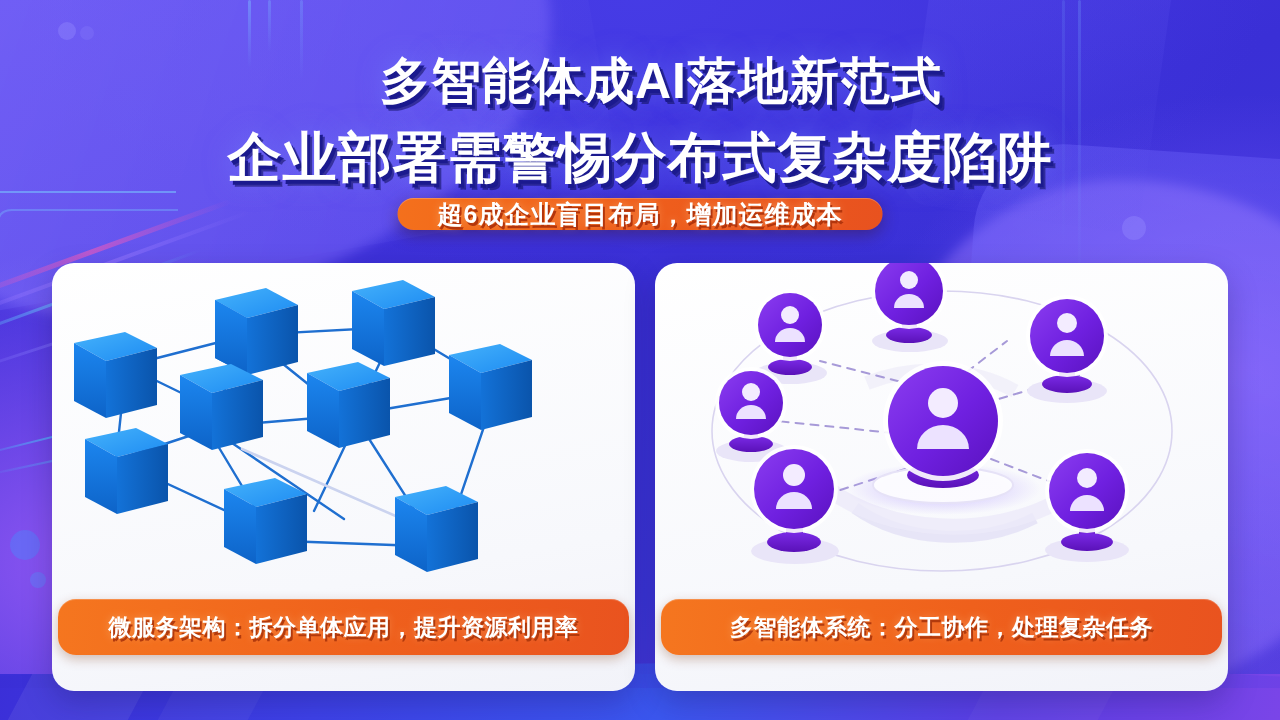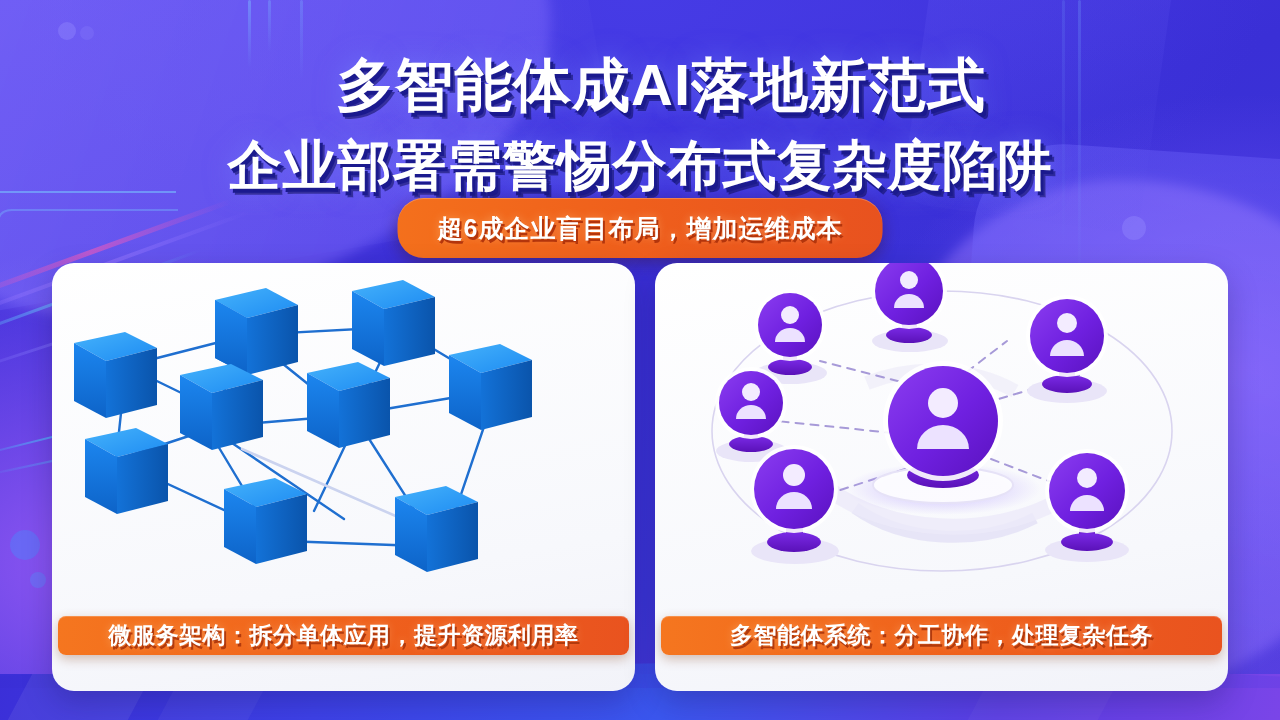--- a/index.html
+++ b/index.html
@@ -63,26 +63,26 @@
   
   #headline { position:absolute; left:0; top:56px; width:100%; text-align:center; }
   .tline {
     color:#ffffff; font-weight:bold; letter-spacing:1px; line-height:1.0;
     text-shadow:
       3px 4px 0 #1b1a8e,
       5px 6px 0 rgba(15,15,90,.55),
       0 0 26px rgba(120,140,255,.55);
     white-space:nowrap;
   }
-  .tline.l1 { font-size:58px;padding-left:42px; }
+  .tline.l1 { font-size:50px;padding-left:42px; }
   .tline.l2 { font-size:54px; margin-top:24px; }
 
   #badge {
     position:absolute; left:50%; transform:translateX(-50%); top:198px;
-    height:60px; padding:8px 40px;
+    height:32px; padding:8px 40px;
     display:flex; align-items:center; justify-content:center;
     border-radius:26px;
     background:linear-gradient(95deg,#f4701c 0%,#ef5f1c 48%,#e8521f 100%);
     box-shadow:0 5px 16px rgba(60,20,0,.35), inset 0 1px 0 rgba(255,255,255,.22);
   }
   #badge .btext {
     font-size:25px; font-weight:bold; color:#ffffff; white-space:nowrap;
     letter-spacing:1px;
     text-shadow:2px 3px 0 #b3350c, 0 0 10px rgba(255,210,150,.45);
   }
@@ -92,23 +92,23 @@
     position:absolute; top:263px; height:428px;
     background:linear-gradient(170deg,#ffffff 0%,#f7f8fc 70%,#f2f3f9 100%);
     border-radius:22px;
     box-shadow:0 12px 30px rgba(25,15,90,.28);
     overflow:hidden;
   }
   .card.left  { left:52px;  width:583px; }
   .card.right { left:655px; width:573px;text-align:center; }
   .card-figure { position:absolute; left:0; top:0; width:100%; height:338px; }
   .card-caption {
-    position:absolute; left:6px; right:6px; bottom:36px; height:39px;
+    position:absolute; left:6px; right:6px; bottom:36px; height:56px;
     display:flex; align-items:center; justify-content:center;
-    border-radius:8px;
+    border-radius:18px;
     background:linear-gradient(95deg,#f5761f 0%,#ef601c 55%,#e9531f 100%);
     box-shadow:0 4px 12px rgba(120,45,5,.3), inset 0 1px 0 rgba(255,255,255,.2);
   }
   .card-caption .ctext {
     font-size:23px; font-weight:bold; color:#ffffff; white-space:nowrap; letter-spacing:.5px;
     text-shadow:2px 3px 0 #b23a0d, 0 0 8px rgba(255,215,160,.4);
   }
 
   svg { display:block; }
 </style>

